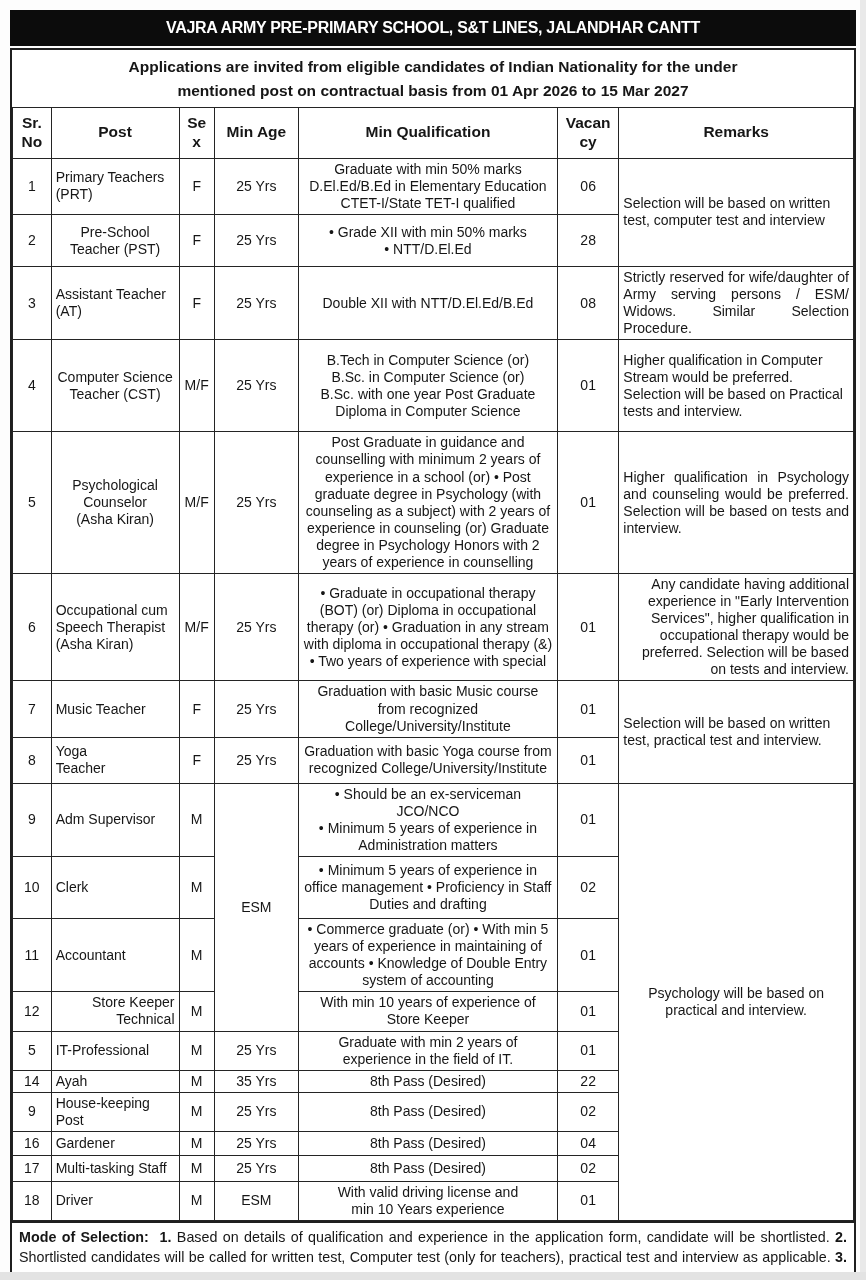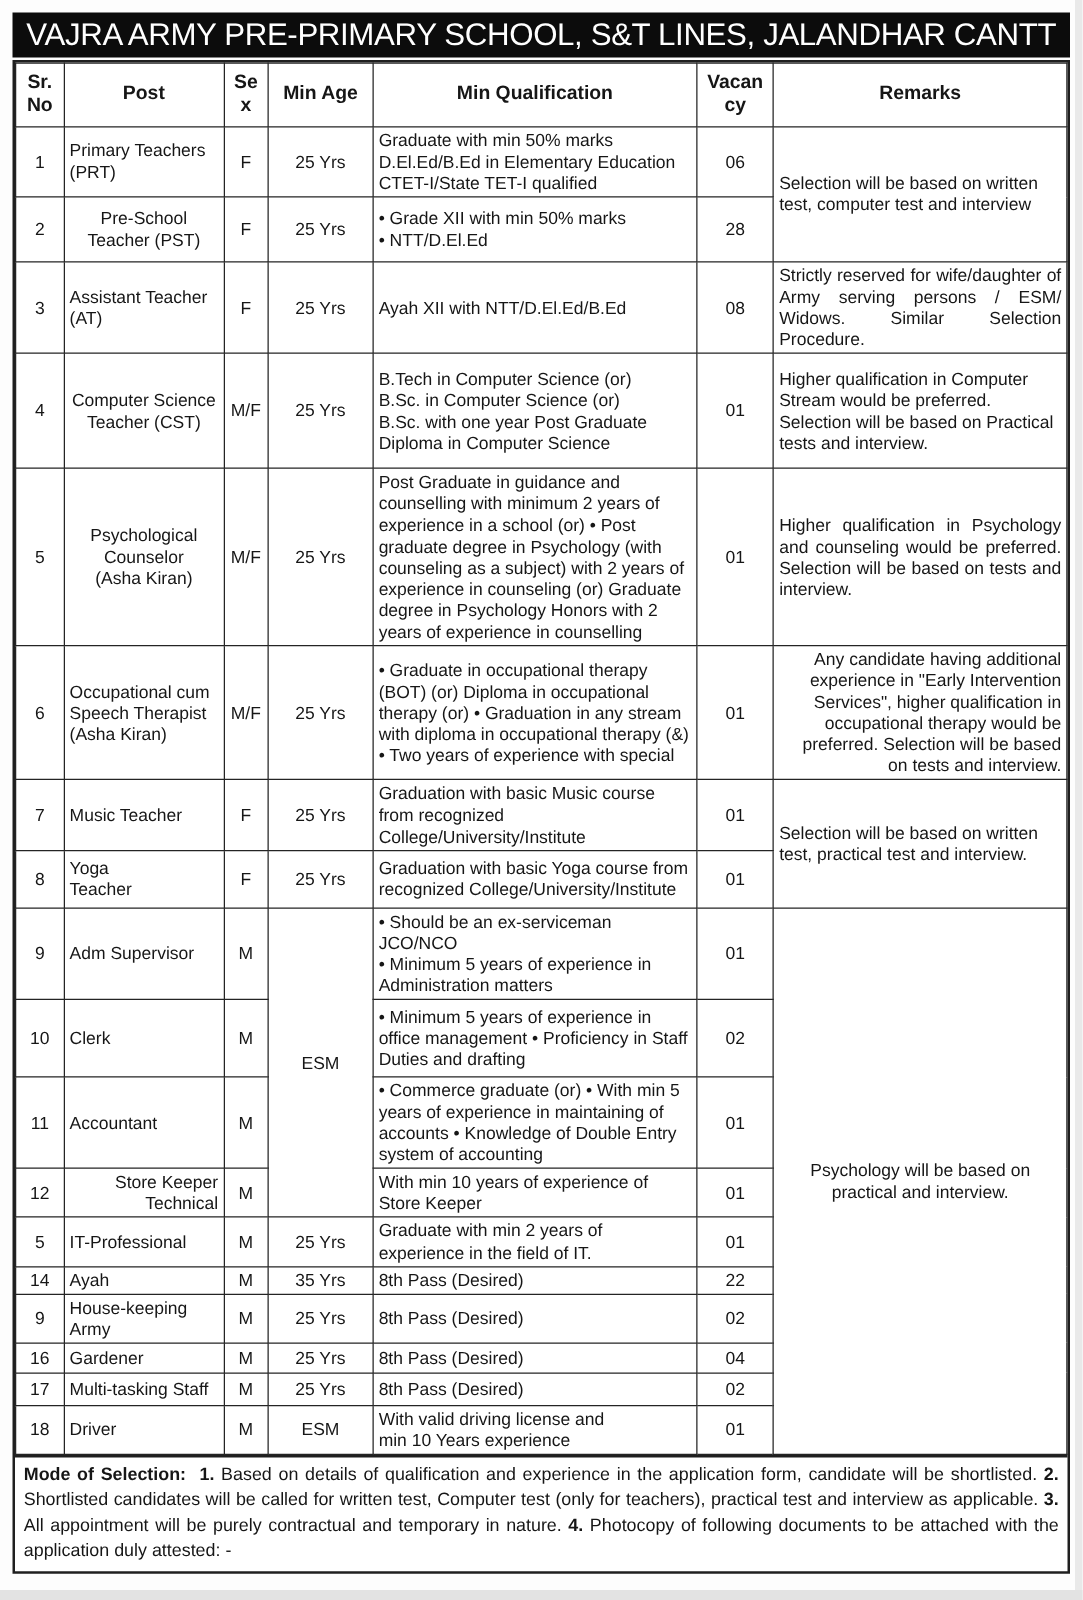--- a/index.html
+++ b/index.html
@@ -3,22 +3,22 @@
 <meta charset="utf-8">
 <style>
   html,body{margin:0;padding:0;}
   body{
     width:866px;height:1280px;background:#fdfdfd;
     font-family:"Liberation Sans", sans-serif;color:#161616;
     position:relative;overflow:hidden;
   }
   .doc{position:absolute;left:10px;top:10px;width:846px;}
   .titlebar{
-    background:#0c0c0c;color:#ffffff;font-weight:normal;
-    font-size:25px;letter-spacing:-0.3px;height:36px;
+    background:#0c0c0c;color:#ffffff;font-weight:bold;
+    font-size:16px;letter-spacing:-0.3px;height:36px;
     display:flex;align-items:center;justify-content:center;
     white-space:nowrap;
   }
   .outer{border:2px solid #1f1f1f;margin-top:2px;background:#fff;}
   .intro{
     text-align:center;font-weight:bold;font-size:15.5px;line-height:1.55;
     padding:5px 8px 4px 8px;white-space:pre-line;
   }
   table.main{width:100%;border-collapse:collapse;table-layout:fixed;}
   table.main th, table.main td{
@@ -26,38 +26,40 @@
     font-size:14px;line-height:1.22;word-wrap:break-word;
   }
   table.main th{font-size:15.5px;text-align:center;padding:6px 4px;}
   th.hl{text-align:left;}
   td.cen{text-align:center;}
   td.pre{white-space:pre-line;}
   td.vtop{vertical-align:top;padding-top:4px;}
   td.small{font-size:12px;line-height:1.3;text-align:right;}
   td.sm13{font-size:13px;}
   td.just{text-align:justify;}
-  td.qual{text-align:left;}
+  td.qual{text-align:center;}
   .notes{
     border-top:2px solid #1f1f1f;padding:4px 7px 6px 7px;
     font-size:14.3px;line-height:1.42;text-align:justify;
   }
   .notes b, .addr b, .addr-line{font-weight:bold;}
   .scan-edge-right{position:absolute;right:0;top:0;width:6px;height:1280px;background:#e9e9e9;}
   .scan-edge-bottom{position:absolute;left:0;top:1272px;width:866px;height:8px;background:#e3e3e3;}
 </style>
 </head>
 <body>
 
 <div class="doc">
 
   <div class="titlebar">VAJRA ARMY PRE-PRIMARY SCHOOL,  S&amp;T LINES, JALANDHAR CANTT</div>
 
   <div class="outer">
 
+    <div class="intro">Applications are invited from eligible candidates of Indian Nationality for the under
+mentioned post on contractual basis from 01 Apr 2026 to 15 Mar 2027</div>
 
     <table class="main">
       <colgroup>
         <col style="width:4.6%">
           <col style="width:15.2%">
           <col style="width:4.2%">
         <col style="width:10%">
           <col style="width:30.8%">
           <col style="width:7.3%">
           <col style="width:27.9%">
@@ -93,21 +95,21 @@
           <td class="cen">25 Yrs</td>
           <td class="qual pre">• Grade XII with min 50% marks
 • NTT/D.El.Ed</td>
           <td class="cen">28</td>
         </tr>
         <tr style="height:47px">
           <td class="cen">3</td>
           <td class="sm13">Assistant Teacher (AT)</td>
           <td class="cen">F</td>
           <td class="cen">25 Yrs</td>
-          <td class="qual">Ayah XII with NTT/D.El.Ed/B.Ed</td>
+          <td class="qual">Double XII with NTT/D.El.Ed/B.Ed</td>
           <td class="cen">08</td>
           <td class="small just">Strictly reserved for wife/daughter of Army serving persons / ESM/ Widows. Similar Selection Procedure.</td>
         </tr>
         <tr style="height:92px">
           <td class="cen">4</td>
           <td class="cen pre">Computer Science
 Teacher (CST)</td>
           <td class="cen">M/F</td>
           <td class="cen">25 Yrs</td>
           <td class="qual pre">B.Tech in Computer Science (or)
@@ -200,21 +202,21 @@
         <tr style="height:22px">
           <td class="cen">14</td>
           <td>Ayah</td>
           <td class="cen">M</td>
           <td class="cen">35 Yrs</td>
           <td class="qual">8th Pass (Desired)</td>
           <td class="cen">22</td>
         </tr>
         <tr style="height:23px">
           <td class="cen">9</td>
-          <td class="sm13">House-keeping Army</td>
+          <td class="sm13">House-keeping Post</td>
           <td class="cen">M</td>
           <td class="cen">25 Yrs</td>
           <td class="qual">8th Pass (Desired)</td>
           <td class="cen">02</td>
         </tr>
         <tr style="height:24px">
           <td class="cen">16</td>
           <td>Gardener</td>
           <td class="cen">M</td>
           <td class="cen">25 Yrs</td>

